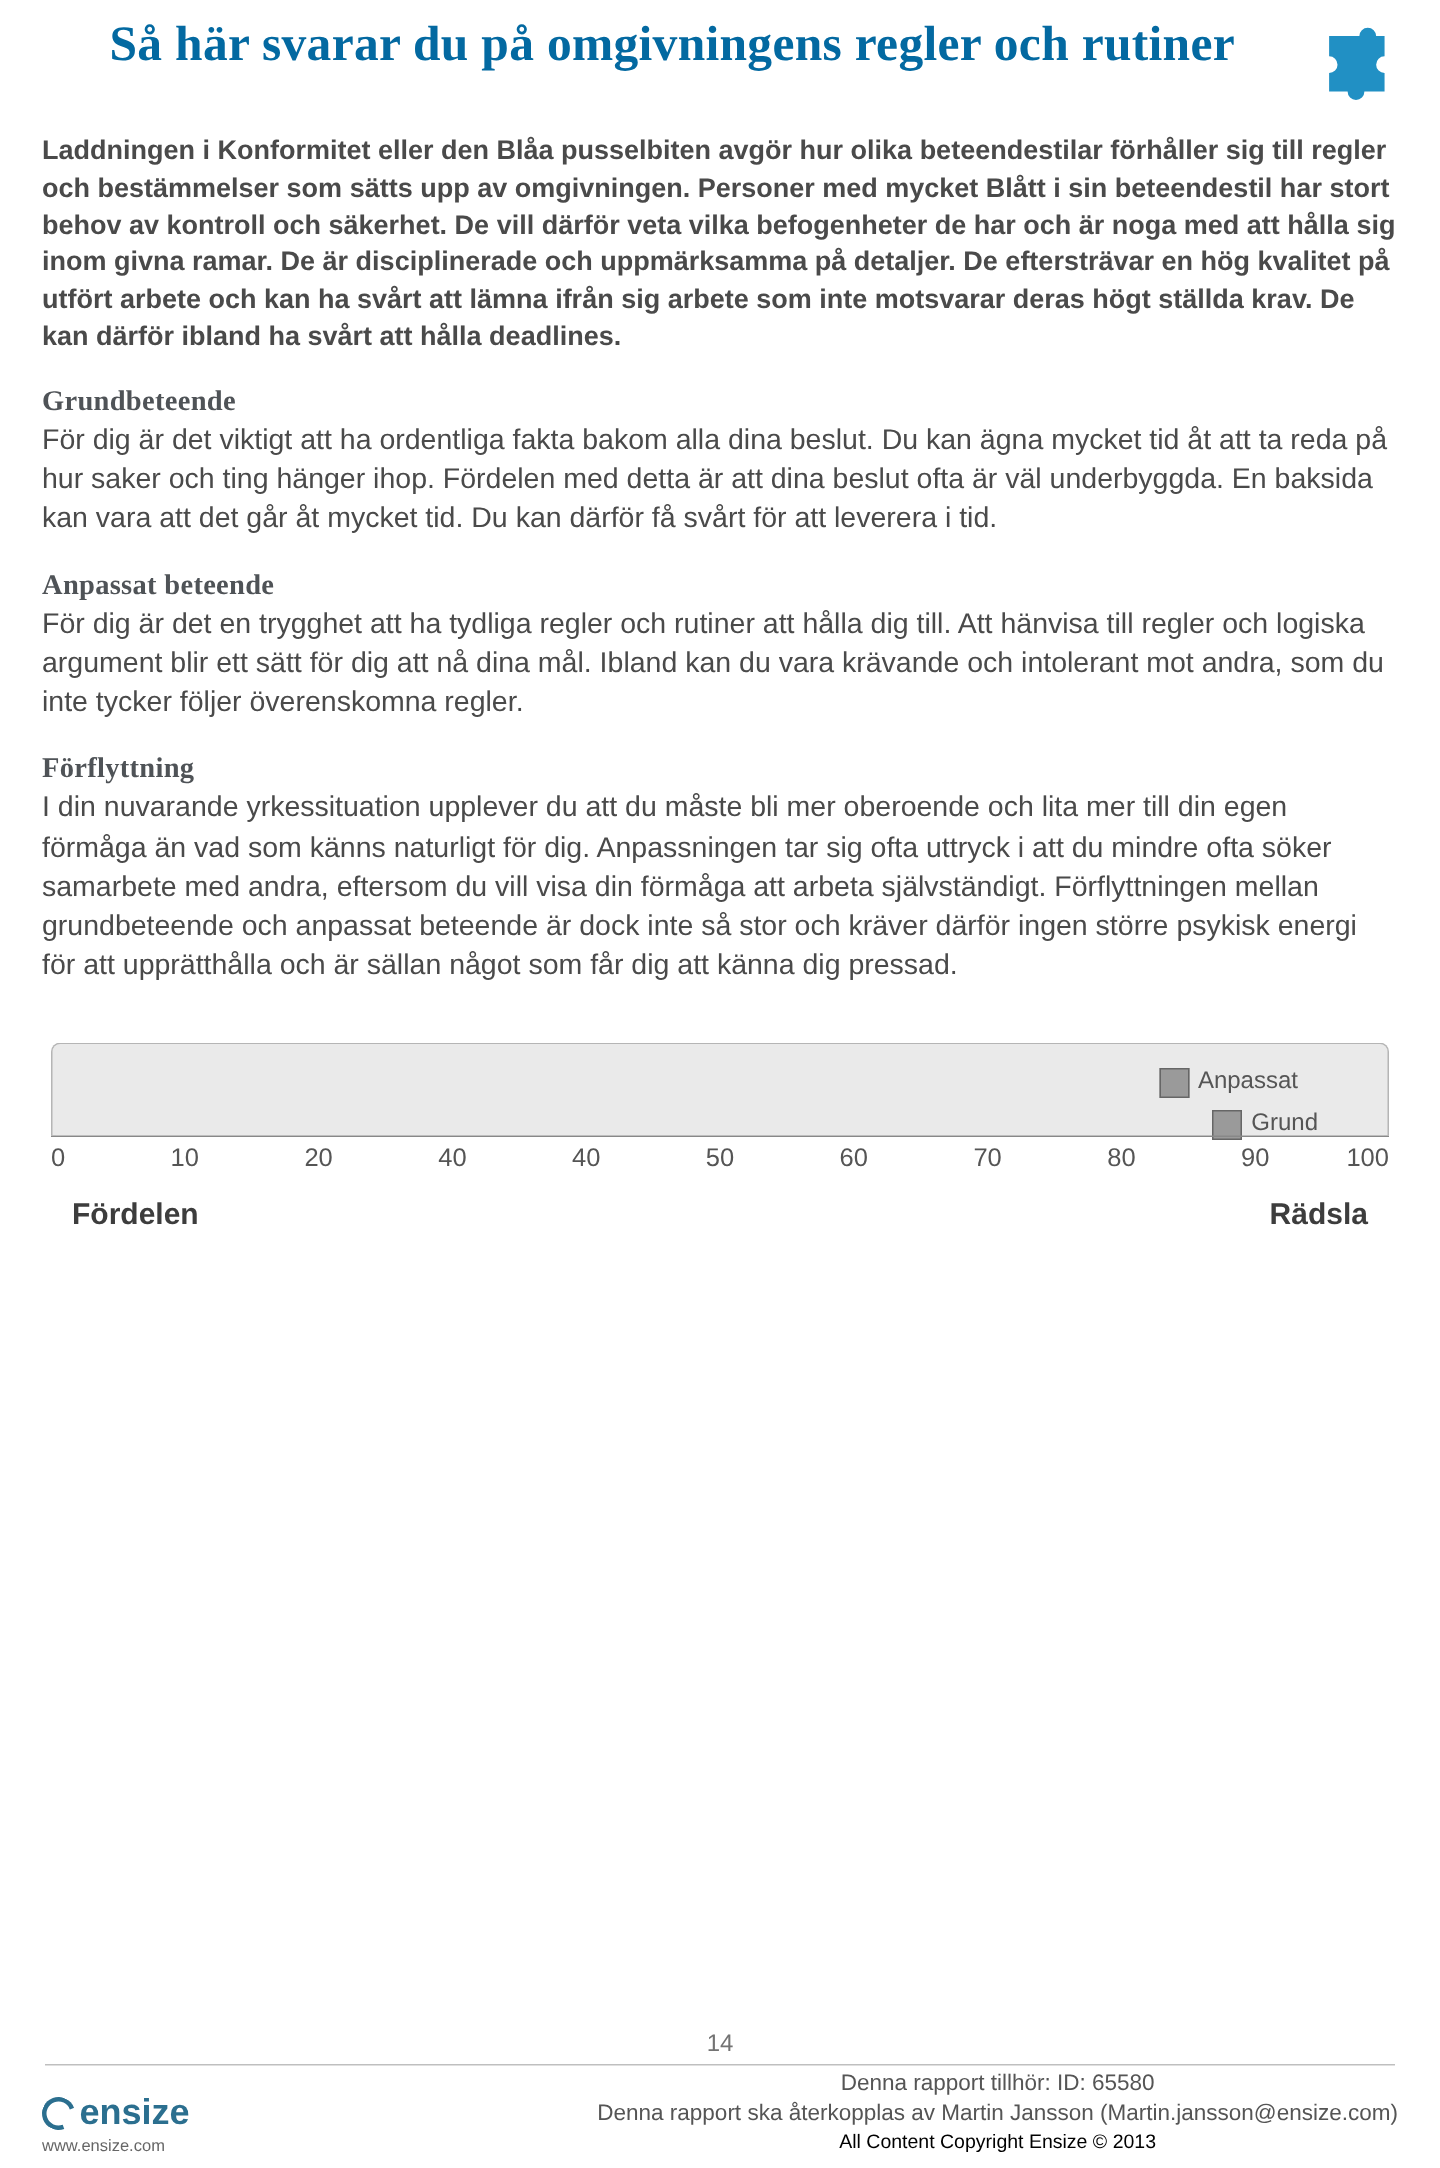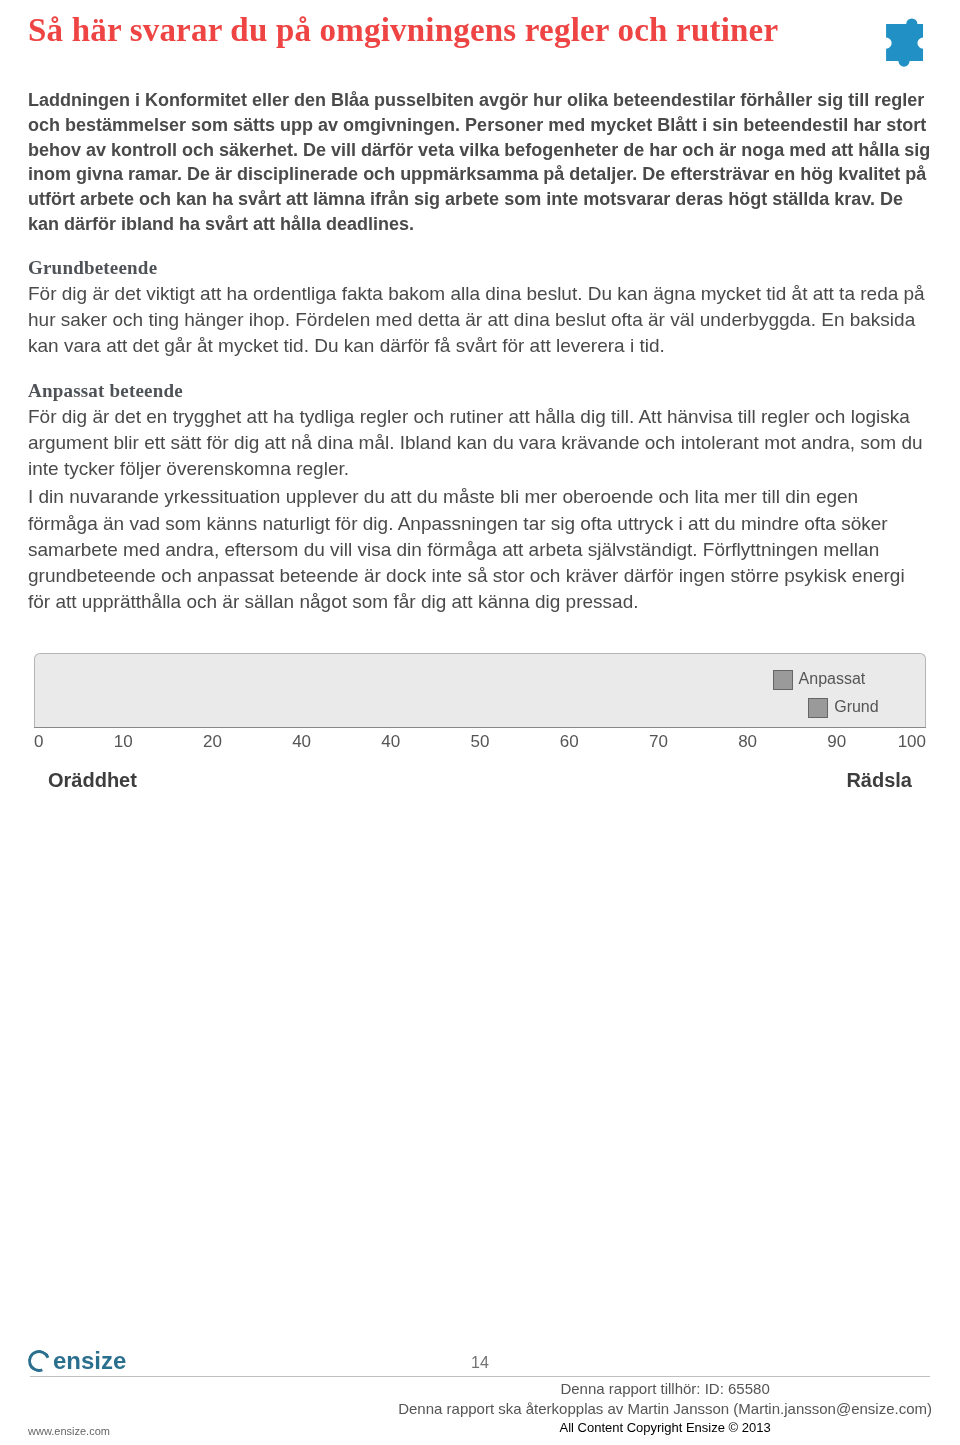--- a/index.html
+++ b/index.html
@@ -15,25 +15,26 @@
     padding: 10px 28px 0 28px;
   }
   .header-row {
     display: flex;
     align-items: flex-start;
     gap: 16px;
   }
   h1 {
     font-size: 33px;
     font-weight: 700;
-    color: #ef4444;
+    color: #0369a1;
     line-height: 1.25;
     font-family: Georgia, 'Times New Roman', serif;
     letter-spacing: 0.2px;
     flex: 1;
+    margin-left: 45px;
   }
   .puzzle-icon {
     width: 56px;
     height: 56px;
     flex: 0 0 56px;
     margin-top: 4px;
   }
   .intro {
     margin-top: 18px;
     font-size: 18px;
@@ -54,21 +55,21 @@
     line-height: 1.38;
     color: #4a4a4a;
     margin-top: 2px;
   }
   .chart-wrap {
     margin-top: 38px;
     padding: 0 6px;
   }
   .chart-area {
     position: relative;
-    height: 74px;
+    height: 62px;
     border: 1px solid #b5b5b5;
     border-bottom: none;
     border-radius: 6px 6px 0 0;
     background: #eaeaea;
   }
   .marker {
     position: absolute;
     width: 20px;
     height: 20px;
     background: #9a9a9a;
@@ -125,21 +126,21 @@
     bottom: 0;
     left: 0;
     width: 100%;
     height: 60px;
     display: flex;
     align-items: flex-end;
     padding: 0 28px 8px 28px;
     font-size: 14px;
     color: #555;
   }
-  .footer-left { display:flex; flex-direction:column; align-items:flex-start;gap:48px; }
+  .footer-left { display:flex; flex-direction:column; align-items:flex-start; }
   .logo {
     display: flex;
     align-items: center;
     gap: 3px;
     font-size: 24px;
     font-weight: 700;
     color: #2b6f8f;
   }
   .logo-swirl {
     width: 22px; height: 22px;
@@ -169,20 +170,21 @@
   </div>
 
   <p class="intro">Laddningen i Konformitet eller den Blåa pusselbiten avgör hur olika beteendestilar förhåller sig till regler och bestämmelser som sätts upp av omgivningen. Personer med mycket Blått i sin beteendestil har stort behov av kontroll och säkerhet. De vill därför veta vilka befogenheter de har och är noga med att hålla sig inom givna ramar. De är disciplinerade och uppmärksamma på detaljer. De eftersträvar en hög kvalitet på utfört arbete och kan ha svårt att lämna ifrån sig arbete som inte motsvarar deras högt ställda krav. De kan därför ibland ha svårt att hålla deadlines.</p>
 
   <h2>Grundbeteende</h2>
   <p class="body-text">För dig är det viktigt att ha ordentliga fakta bakom alla dina beslut. Du kan ägna mycket tid åt att ta reda på hur saker och ting hänger ihop. Fördelen med detta är att dina beslut ofta är väl underbyggda. En baksida kan vara att det går åt mycket tid. Du kan därför få svårt för att leverera i tid.</p>
 
   <h2>Anpassat beteende</h2>
   <p class="body-text">För dig är det en trygghet att ha tydliga regler och rutiner att hålla dig till. Att hänvisa till regler och logiska argument blir ett sätt för dig att nå dina mål. Ibland kan du vara krävande och intolerant mot andra, som du inte tycker följer överenskomna regler.</p>
 
+  <h2>Förflyttning</h2>
   <p class="body-text">I din nuvarande yrkessituation upplever du att du måste bli mer oberoende och lita mer till din egen förmåga än vad som känns naturligt för dig. Anpassningen tar sig ofta uttryck i att du mindre ofta söker samarbete med andra, eftersom du vill visa din förmåga att arbeta självständigt. Förflyttningen mellan grundbeteende och anpassat beteende är dock inte så stor och kräver därför ingen större psykisk energi för att upprätthålla och är sällan något som får dig att känna dig pressad.</p>
 
   <div class="chart-wrap">
     <div class="chart-area" id="chart-area">
         <div class="marker" style="left: 84%; top: 16px;"></div>
         <div class="marker-label" style="left: calc(84% + 16px); top: 16px;">Anpassat</div>
         <div class="marker" style="left: 88%; top: 44px;"></div>
         <div class="marker-label" style="left: calc(88% + 16px); top: 44px;">Grund</div>
       </div>
     <div class="axis" id="axis">
@@ -192,21 +194,21 @@
         <div class="tick" style="left: 30%;">40</div>
         <div class="tick" style="left: 40%;">40</div>
         <div class="tick" style="left: 50%;">50</div>
         <div class="tick" style="left: 60%;">60</div>
         <div class="tick" style="left: 70%;">70</div>
         <div class="tick" style="left: 80%;">80</div>
         <div class="tick" style="left: 90%;">90</div>
         <div class="tick last" style="left: 100%;">100</div>
       </div>
     <div class="scale-labels">
-      <span>Oräddhet</span>
+      <span>Fördelen</span>
       <span>Rädsla</span>
     </div>
   </div>
 </div>
 
 <div class="page-number">14</div>
 
 <div class="footer">
   <div class="footer-left">
     <div class="logo">

